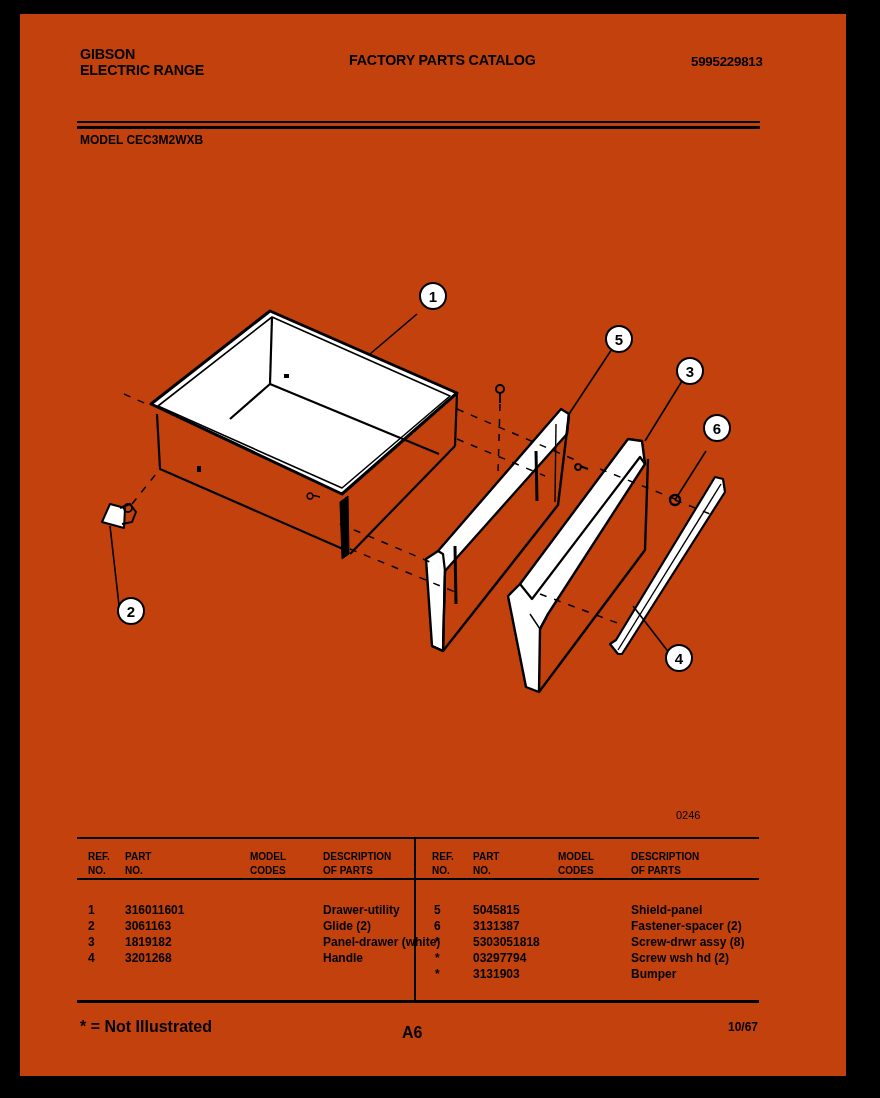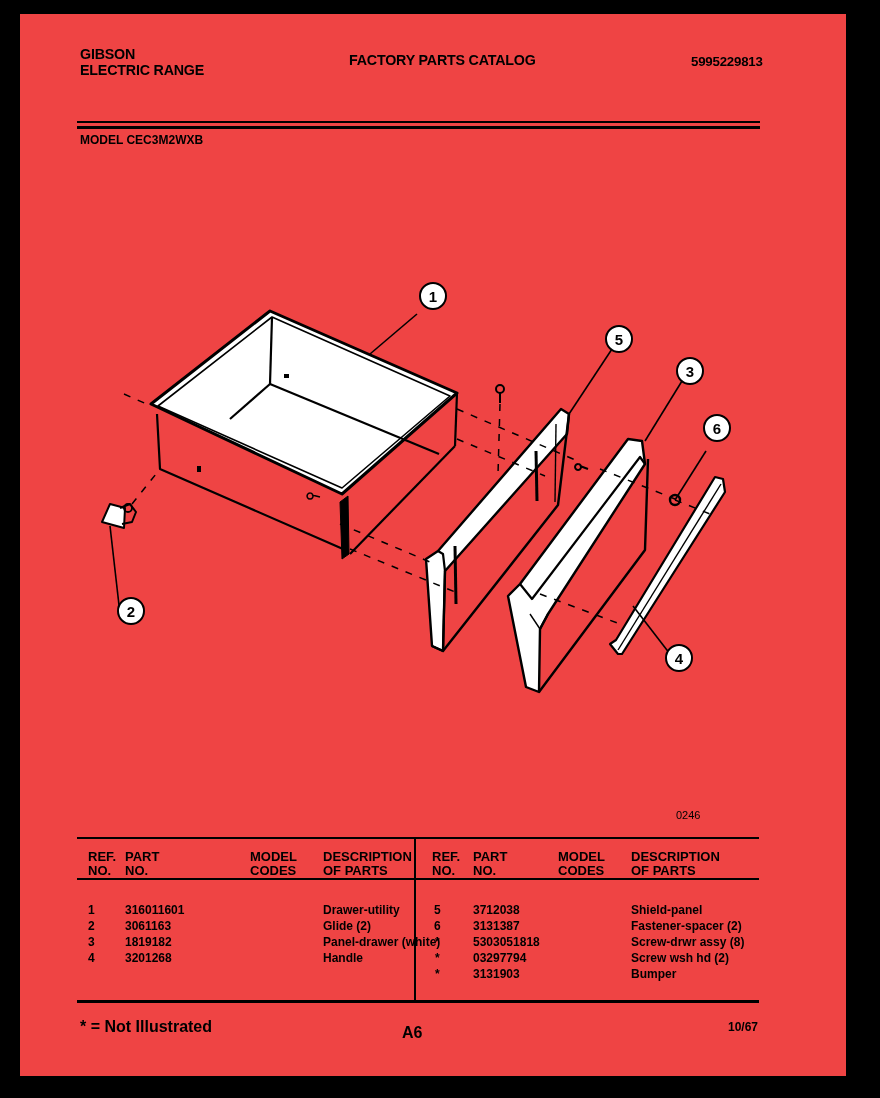--- a/index.html
+++ b/index.html
@@ -1,29 +1,29 @@
 <!DOCTYPE html>
 <html><head>
 <meta charset="utf-8">
 <style>
   html, body { margin:0; padding:0; }
   body { width:880px; height:1098px; background:#000; position:relative; overflow:hidden;
          font-family:"Liberation Sans", sans-serif; color:#000; }
-  .page { position:absolute; left:20px; top:14px; width:826px; height:1062px; background:#ef4444; }
+  .page { position:absolute; left:20px; top:14px; width:826px; height:1062px; background:#c2410c; }
   .abs { position:absolute; }
   .hdr { font-weight:bold; font-size:14px; letter-spacing:-0.2px; line-height:16px; transform:scaleX(1.02); transform-origin:left top; }
   .brand { left:60px; top:32px; }
   .title { left:329px; top:38px; }
   .docno { right:85px; top:40px; text-align:right; font-size:13px; }
   .rule { position:absolute; left:57px; width:683px; background:#000; }
   .model { left:60px; top:119px; font-size:12px; font-weight:bold; }
   .diagram { position:absolute; left:0; top:0; width:826px; height:800px; }
   .figno { left:656px; top:795px; font-size:11px; font-weight:normal; }
   table.parts { position:absolute; border-collapse:collapse; font-size:12px; font-weight:bold; }
-  table.parts th { text-align:left; font-size:13px; font-weight:bold; line-height:14px; padding:0; vertical-align:top;margin-top:23px; }
+  table.parts th { text-align:left; font-size:10px; font-weight:bold; line-height:14px; padding:0; vertical-align:top;margin-top:23px; }
   table.parts td { padding:0; line-height:16px; white-space:nowrap; vertical-align:top; }
   .tleft { left:68px; top:836px; }
   .tright { left:412px; top:836px; }
   .vline { position:absolute; left:394px; top:823px; width:2px; height:164px; background:#000; }
   .footnote { left:60px; top:1004px; font-size:16px; font-weight:bold; }
   .pagenum { left:382px; top:1010px; font-size:16px; font-weight:bold; }
   .date { right:88px; top:1006px; font-size:12px; font-weight:bold; }
 </style>
 </head>
 <body>
@@ -236,21 +236,21 @@
             <div>OF PARTS</div>
           </th>
       </tr>
       <tr style="height:21px;">
           <td colspan="4"></td>
         </tr>
     </thead>
     <tbody>
       <tr>
           <td style="padding-left:2px">5</td>
-          <td>3712038</td>
+          <td>5045815</td>
           <td></td>
           <td>Shield-panel</td>
         </tr>
       <tr>
           <td style="padding-left:2px">6</td>
           <td>3131387</td>
           <td></td>
           <td>Fastener-spacer (2)</td>
         </tr>
       <tr>

